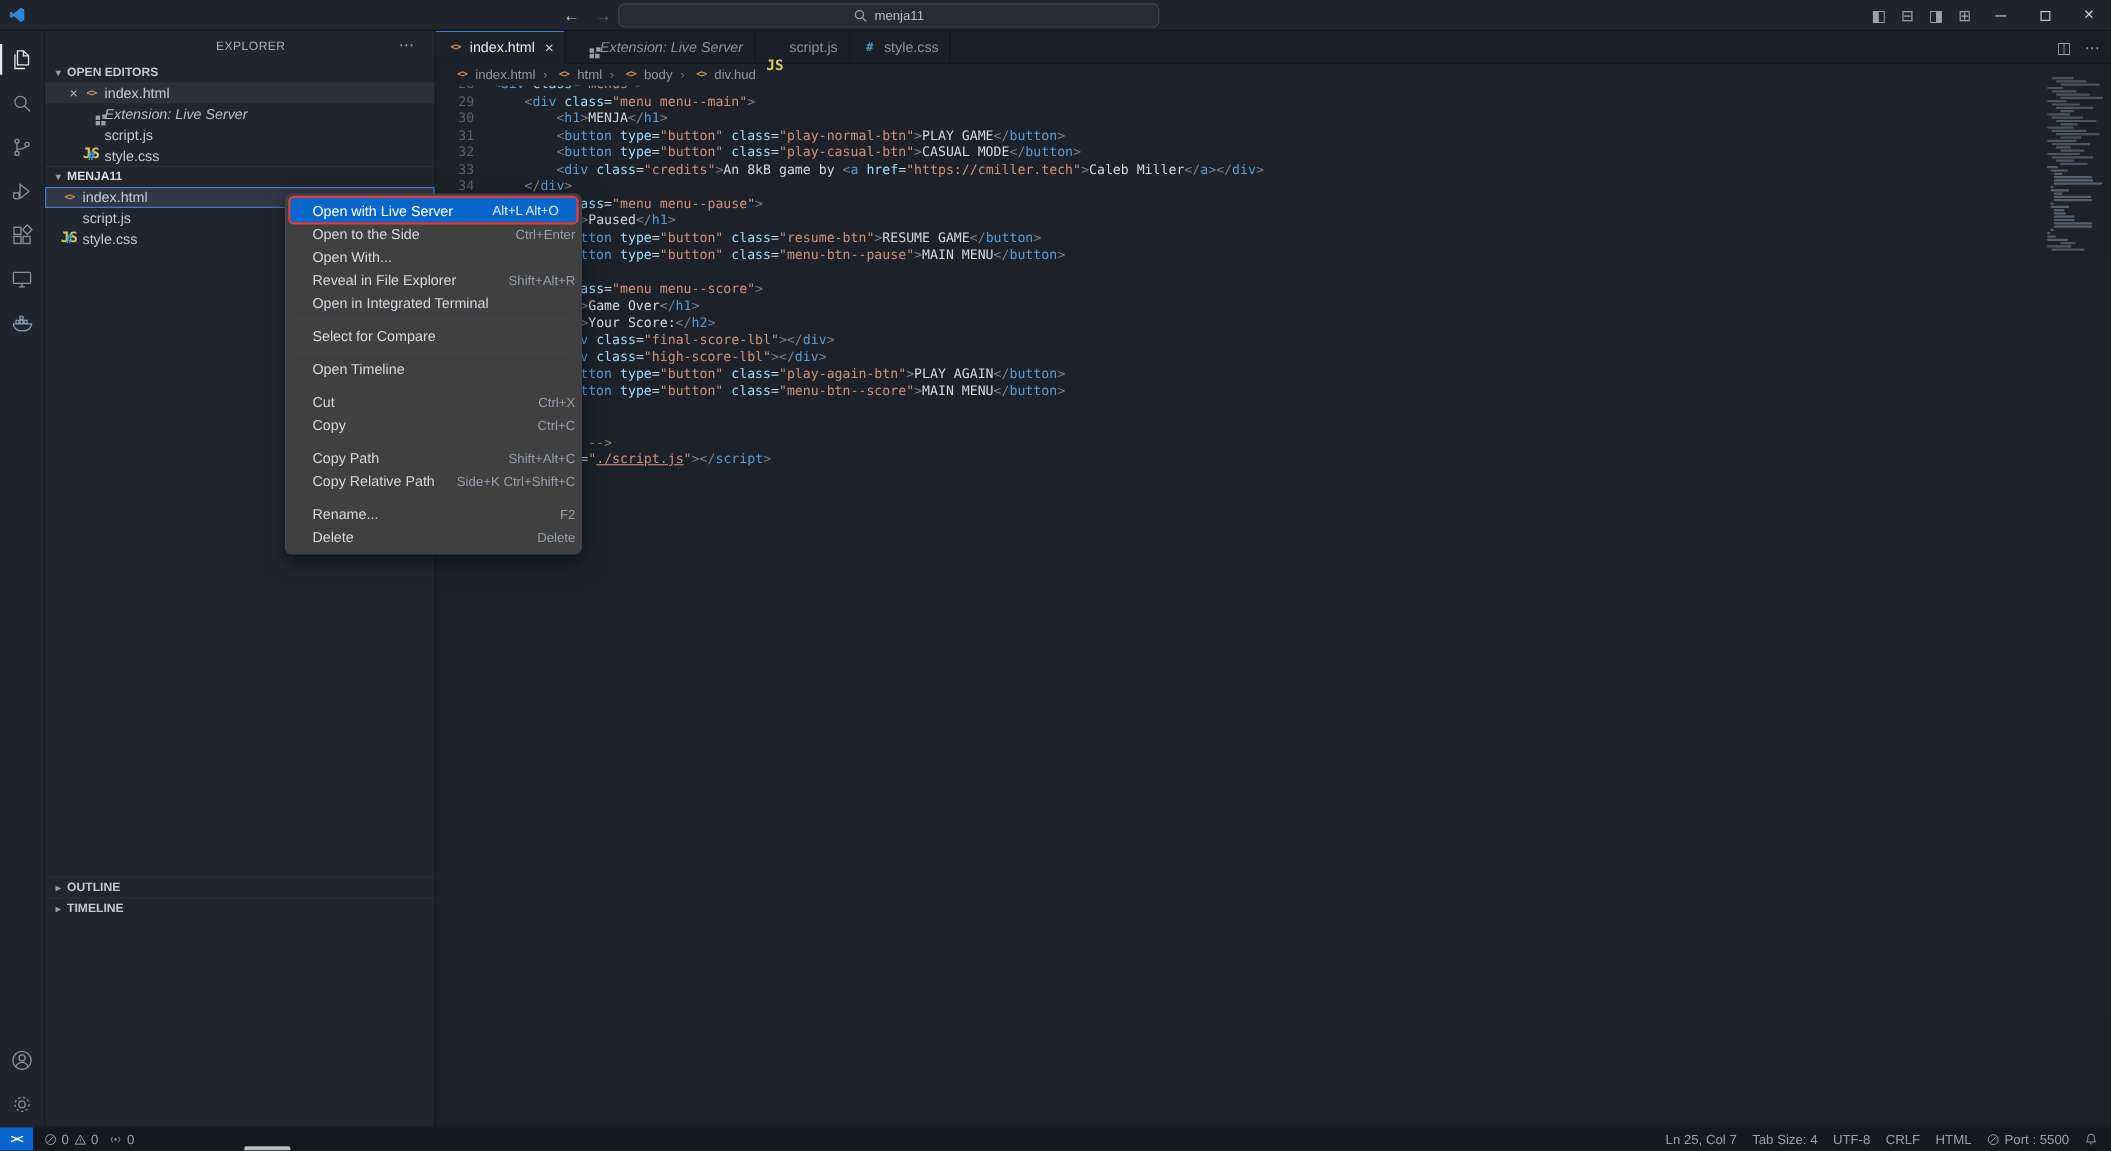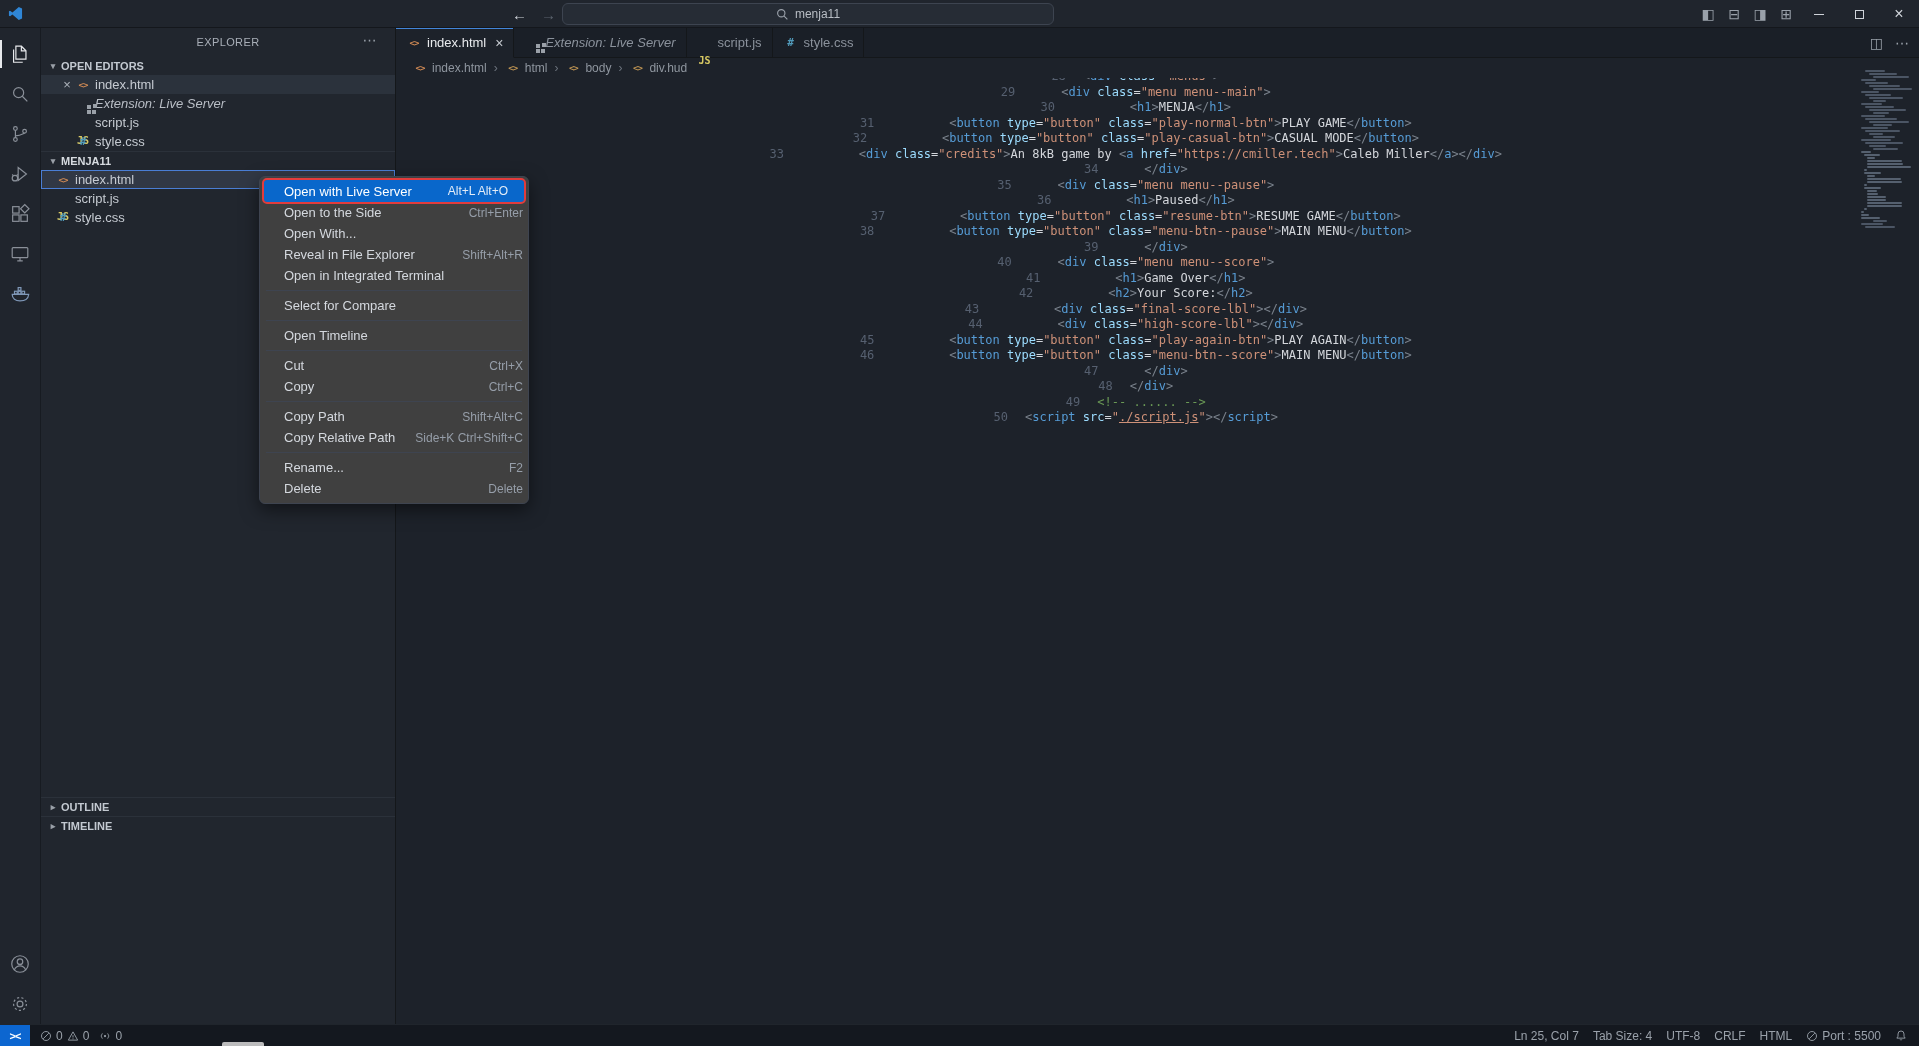--- a/index.html
+++ b/index.html
@@ -64,21 +64,21 @@
   .oe-row { padding-left:18px; }
   .oe-row.active-editor { background:#2b323c; }
   .file-row { padding-left:14px; }
   .file-row.selected { background:#313845; outline:1px solid #4a7ed5; outline-offset:-1px; }
   .close-x { width:16px; text-align:center; color:#aeb4bc; font-size:13px; }
   .close-x.ghost { visibility:hidden; }
   .fname { margin-left:4px; }
   .fname.italic { font-style:italic; color:#b9bec6; }
   .ficon { width:16px; text-align:center; font-family:"DejaVu Sans Mono", monospace; font-weight:bold; }
   .ficon.html { color:#d28b55; font-size:9px; letter-spacing:-1px; }
-  .ficon.js { color:#d8c964; font-size:10px;margin-top:36px; }
+  .ficon.js { color:#d8c964; font-size:13px;margin-top:36px; }
   .ficon.css { color:#519aba; font-size:11px; }
   .ficon.sym { color:#c09553; font-size:9px; letter-spacing:-1px; }
   .ext-mini { position:relative; width:16px; height:10px; }
   .ext-mini::before { content:""; position:absolute; left:4px; top:1px; width:4px; height:4px; background:#9aa0a8; box-shadow:5px 5px 0 #9aa0a8, 0 5px 0 #9aa0a8; }
   .ext-mini::after { content:""; position:absolute; left:10px; top:0; width:4px; height:4px; background:#9aa0a8; }
   .bottom-sections { position:absolute; top:769px; left:0; right:0; }
   .bottom-sections .section-header { border-top:1px solid #2b313a; }
 
   
   .editor-col { position:absolute; top:28px; bottom:22px; left:396px; right:0; background:#1d222a; }
@@ -87,21 +87,21 @@
   .tab.active { background:#1d222a; color:#e8eaed; box-shadow:inset 0 1px 0 #4285d8; border-bottom:1px solid #1d222a; margin-bottom:-1px; }
   .tab-label.italic { font-style:italic; }
   .tab-close { margin-left:4px; font-size:14px; color:#c8ccd2; }
   .tab-actions { position:absolute; right:10px; top:0; height:30px; display:flex; align-items:center; gap:12px; color:#9aa1aa; font-size:14px; }
   .breadcrumbs { height:20px; display:flex; align-items:center; padding-left:16px; gap:7px; font-size:12px; color:#8f969f; }
   .bc-item { display:flex; align-items:center; gap:4px; }
   .bc-sep { color:#6b727c; font-size:12px; }
 
   .code-viewport { position:absolute; top:50px; left:0; right:64px; bottom:0; overflow:hidden; }
   .code-lines { margin-top:-9px; font-family:"DejaVu Sans Mono", monospace; font-size:12px; line-height:15.5px; }
-  .code-row { display:flex; height:15.5px; white-space:pre;justify-content:center; }
+  .code-row { display:flex; height:15.5px; white-space:pre; }
   .ln { width:35px; text-align:right; color:#566070; flex:none; }
   .code-text { padding-left:17px; }
   .tok-p { color:#7a828c; }
   .tok-tag { color:#569cd6; }
   .tok-attr { color:#9cdcfe; }
   .tok-str { color:#ce9178; }
   .tok-w { color:#d4d7dc; }
   .tok-cm { color:#6a9955; }
   .tok-link { color:#ce9178; text-decoration:underline; }
 

